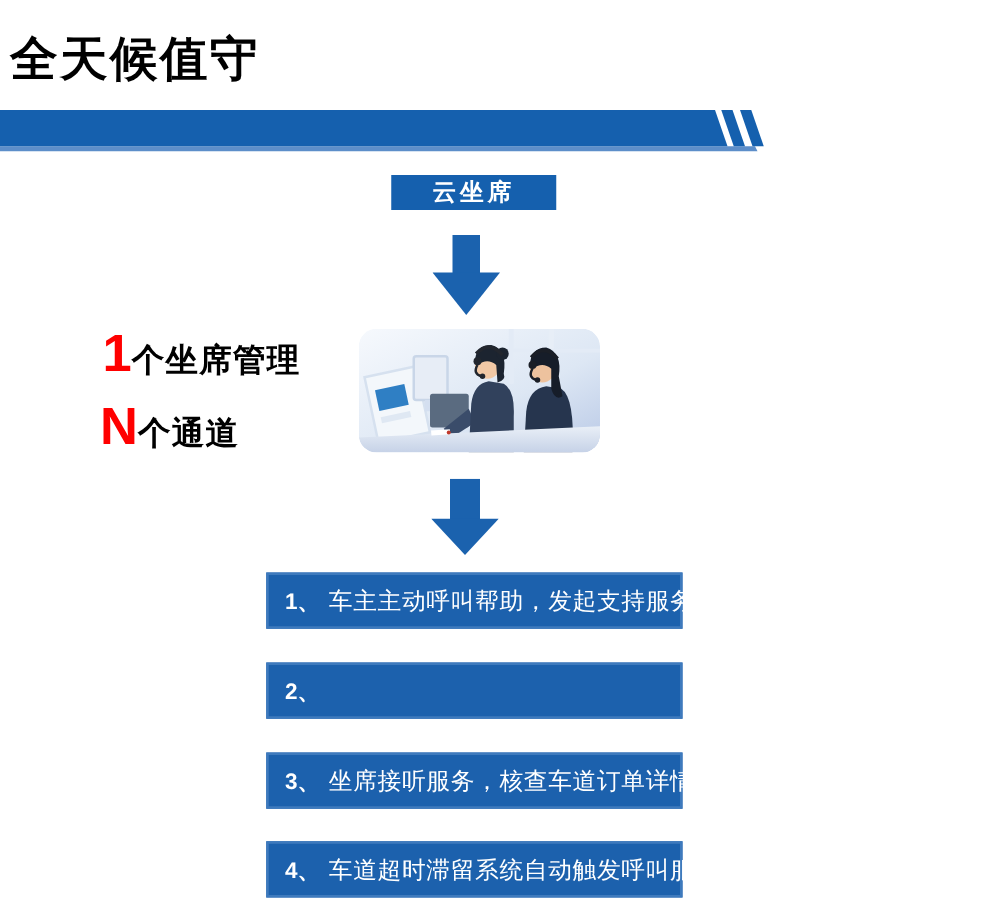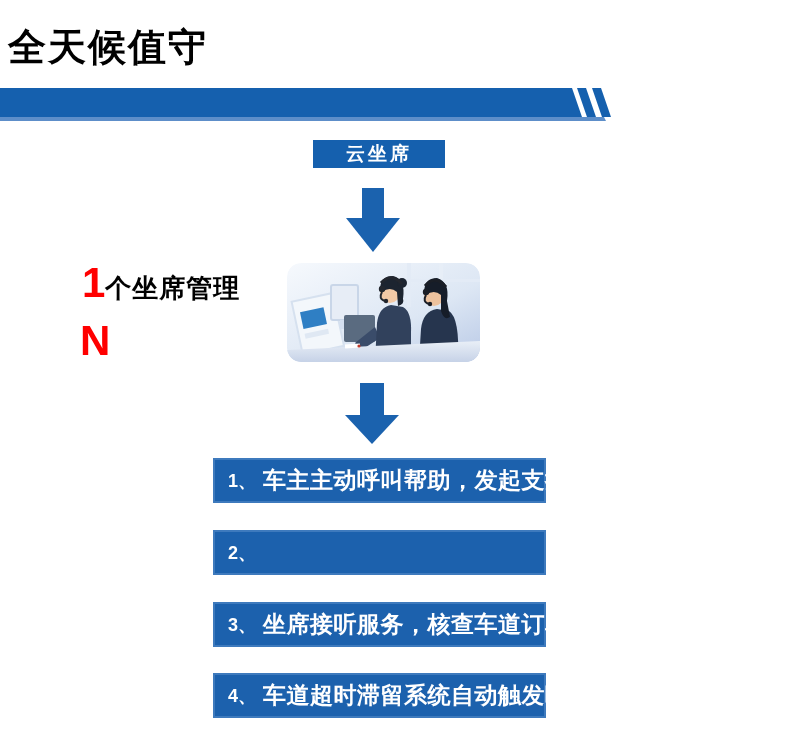--- a/index.html
+++ b/index.html
@@ -41,21 +41,21 @@
     position:absolute;left:213px;width:333px;height:45px;box-sizing:border-box;
     background:#1C61AD;border:2px solid #3E7ABD;
     display:flex;align-items:center;padding-left:13px;white-space:nowrap;
     color:#fff;
   }
   .bar-1{top:458px;}
   .bar-2{top:530px;}
   .bar-3{top:602px;}
   .bar-4{top:673px;}
   .bar .num{font-size:18px;font-weight:700;margin-right:7px;}
-  .bar .txt{font-size:23px;font-weight:700;letter-spacing:0.5px;}
+  .bar .txt{font-size:19px;font-weight:400;letter-spacing:0.5px;}
 </style>
 </head>
 <body>
 
 <div class="canvas">
 
   <div class="page-title">全天候值守</div>
 
   <svg class="banner" viewBox="0 0 620 40" aria-hidden="true">
     <polygon points="0,31 604,31 606,35 0,35" fill="#5D8EC9"></polygon>
@@ -132,20 +132,21 @@
       <circle cx="72" cy="83" r="1.6" fill="#c0392b"></circle>
     </g>
   </svg>
 
   <div class="annot annot-1">
     <span class="hl">1</span>
     <span class="rest">个坐席管理</span>
   </div>
   <div class="annot annot-2">
     <span class="hl">N</span>
+    <span class="rest">个通道</span>
   </div>
 
   <svg class="down-arrow arrow-2" width="54" height="61" viewBox="0 0 54 61" aria-hidden="true">
     <rect x="15" y="0" width="24" height="33" fill="#1B62AE"></rect>
     <polygon points="0,32 54,32 27,61" fill="#1B62AE"></polygon>
   </svg>
 
   <div class="bar bar-1">
     <span class="num">1、</span>
     <span class="txt">车主主动呼叫帮助，发起支持服务</span>

